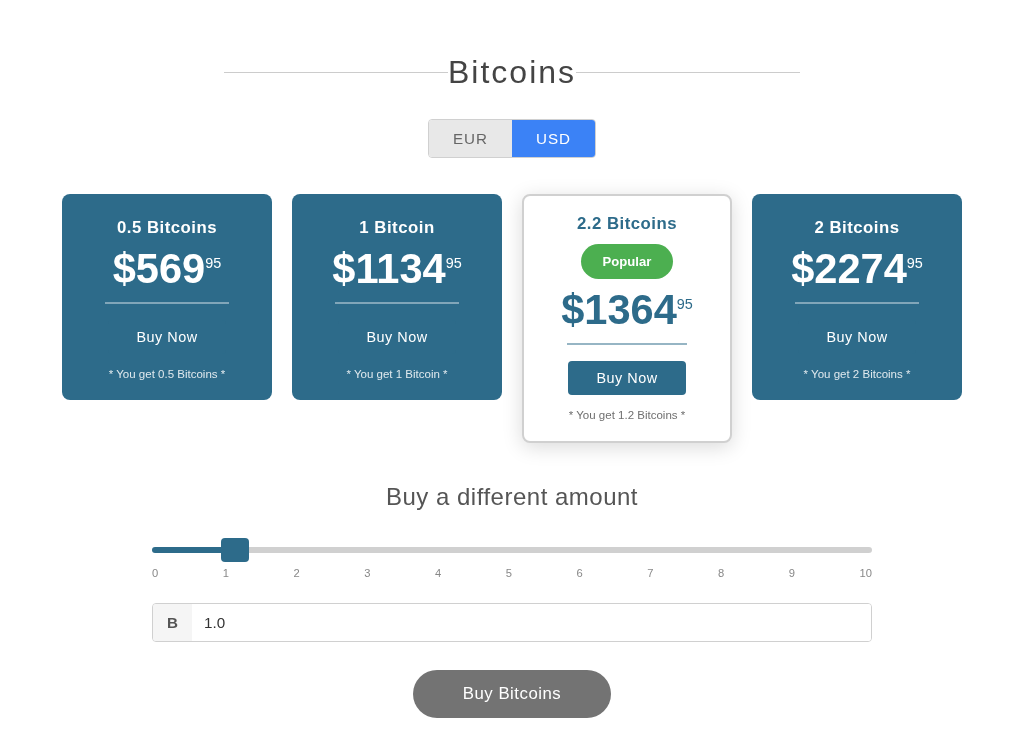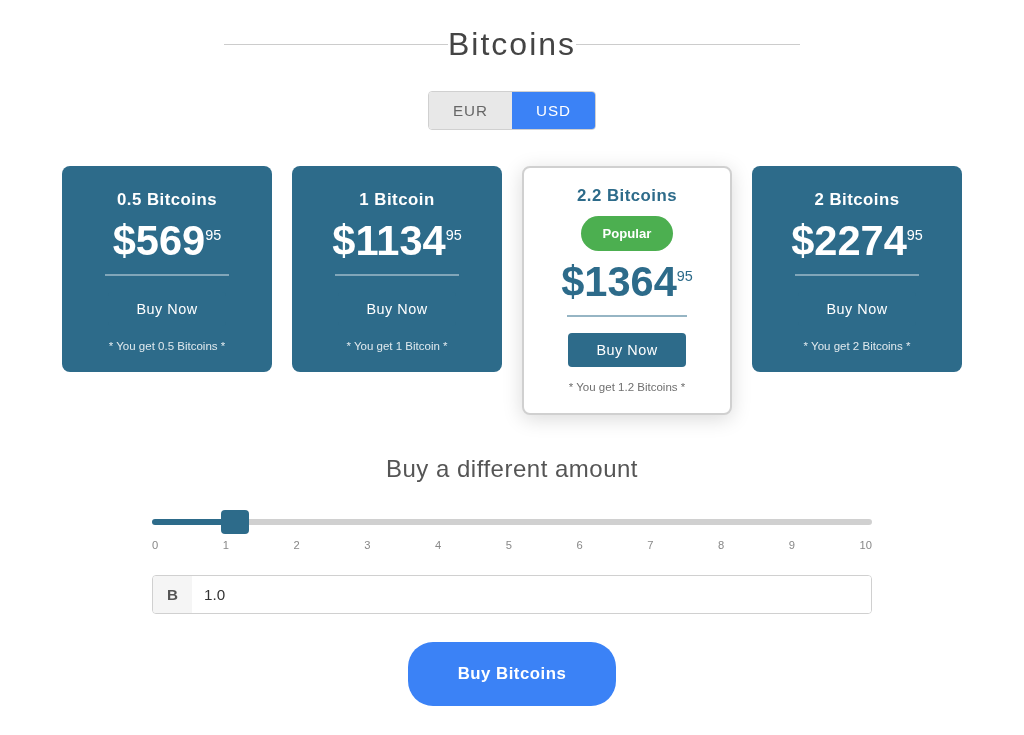--- a/index.html
+++ b/index.html
@@ -17,21 +17,21 @@
       max-width: 960px;
       display: flex;
       flex-direction: column;
       align-items: center;
     }
     
     .page-title-row {
       display: flex;
       align-items: center;
       gap: 0;
-      margin-top: 6px;
+      margin-top: 34px;
       margin-bottom: 28px;
       width: 60%;
     }
     .title-line {
       flex: 1;
       height: 1px;
       background: #ccc;
     }
     .page-title {
       font-size: 2rem;
@@ -233,27 +233,27 @@
     .input-field {
       border: none;
       outline: none;
       padding: 10px 12px;
       font-size: 0.95rem;
       flex: 1;
       color: #333;
     }
     
     .buy-bitcoins-btn {
-      background: #3b82f6;
+      background: #737373;
       color: #fff;
       border: none;
       border-radius: 25px;
-      padding: 22px 50px;
+      padding: 14px 50px;
       font-size: 1.05rem;
-      font-weight: 700;
+      font-weight: 400;
       cursor: pointer;
       letter-spacing: 0.5px;
     }
   </style>
 </head>
 <body>
 
 <div class="page-wrapper">
 
   <div class="page-title-row">

